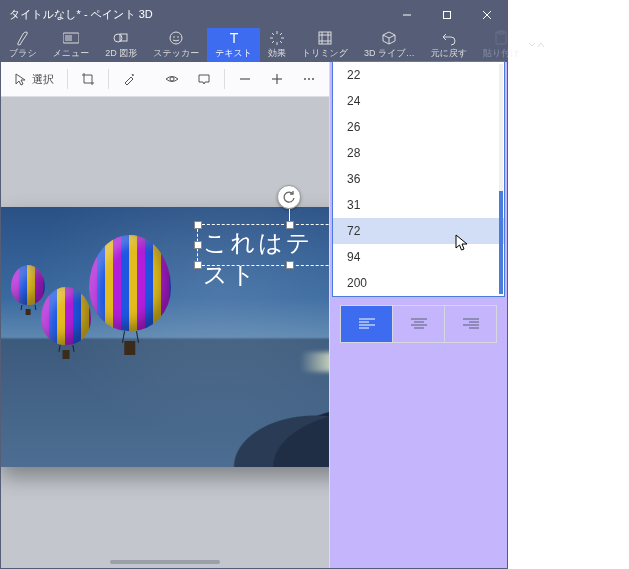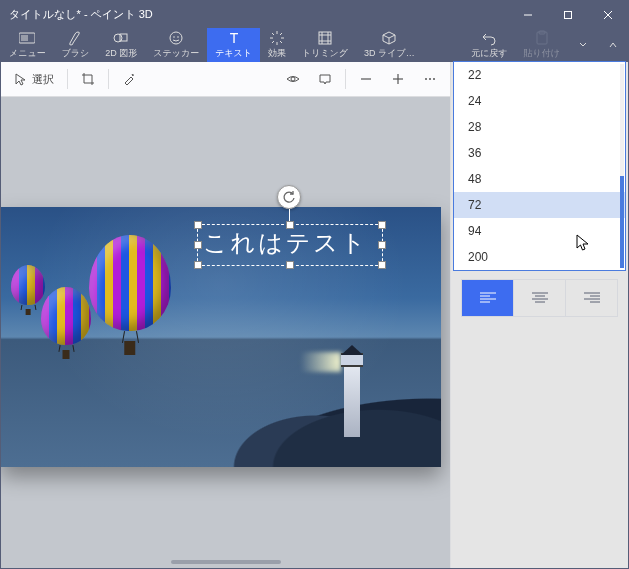--- a/index.html
+++ b/index.html
@@ -1,17 +1,17 @@
 <!DOCTYPE html>
 <html><head>
 <meta charset="utf-8">
 <style>
 * { margin: 0; padding: 0; box-sizing: border-box; font-family: "Segoe UI", "Yu Gothic UI", sans-serif; }
 body { width: 629px; height: 569px; background: #fff; overflow: hidden; }
-.window { width: 629px; height: 569px; border: 1px solid #555d77; display: flex; flex-direction: column; }
+.window { width: 508px; height: 569px; border: 1px solid #555d77; display: flex; flex-direction: column; }
 .titlebar { height: 27px; background: #555d77; color: #fff; display: flex; align-items: center; font-size: 11px; padding-left: 8px; }
 .titlebar .title { flex: 1; }
 .winbtn { width: 40px; height: 27px; display: flex; align-items: center; justify-content: center; color: #fff; }
 .winbtn svg { width: 10px; height: 10px; }
 .ribbon { height: 34px; background: #555d77; display: flex; align-items: center; }
 .ritem { flex: 0 0 auto; display: flex; flex-direction: column; align-items: center; justify-content: center; color: #ddd; font-size: 9px; height: 34px; padding: 0 8px; gap: 1px; }
 .ritem.active { background: #3d6cf0; color: #fff; }
 .ritem.disabled { opacity: 0.4; }
 .ricon { width: 16px; height: 16px; display: flex; align-items: center; justify-content: center; }
 .ricon svg { width: 16px; height: 16px; }
@@ -53,21 +53,21 @@
 .rot-handle { position:absolute; left:276px; top:88px; width:24px; height:24px; background:#fff; border:1px solid #999; border-radius:50%; display:flex; align-items:center; justify-content:center; box-shadow:0 1px 3px rgba(0,0,0,0.3); }
 .rot-line { position:absolute; left:288px; top:112px; width:1px; height:15px; background:#fff; }
 .selbox { position:absolute; left:196px; top:127px; width:186px; height:42px; border:1px dashed #fff; }
 .selbox .h { position:absolute; width:8px; height:8px; background:#fff; border:1px solid #888; }
 .h.tl{left:-4px;top:-4px}.h.tr{right:-4px;top:-4px}.h.bl{left:-4px;bottom:-4px}.h.br{right:-4px;bottom:-4px}
 .h.tm{left:50%;top:-4px;transform:translateX(-50%)}.h.bm{left:50%;bottom:-4px;transform:translateX(-50%)}
 .h.ml{left:-4px;top:50%;transform:translateY(-50%)}.h.mr{right:-4px;top:50%;transform:translateY(-50%)}
 .seltext { position:absolute; left:202px; top:130px; color:#fff; font-size:24px; letter-spacing:3px; font-family: "Yu Gothic UI", sans-serif; }
 .scrollbar-h { position:absolute; bottom:4px; left:50%; transform:translateX(-50%); width:110px; height:4px; background:#9a9faa; border-radius:2px; }
 
-.sidepanel { width: 178px; background: #e5e5e5; border-left: 1px solid #dcdde0; display: flex; flex-direction: column; }
+.sidepanel { width: 178px; background: #c4b5fd; border-left: 1px solid #dcdde0; display: flex; flex-direction: column; }
 .listbox { border:1px solid #4a7bde; margin: -1px 2px 8px 2px; background:#fff; max-height: 240px; overflow:hidden; position:relative; }
 .listitem { padding: 6px 14px; font-size: 12px; color:#333; }
 .listitem.sel { background:#d1def5; }
 .listscroll { position:absolute; right:1px; top:2px; bottom:2px; width:4px; background:#f0f0f0; }
 .listscroll .thumb { position:absolute; left:0; width:4px; background:#4a7bde; }
 .alignrow { display:flex; border:1px solid #d6d8dd; margin: 0 10px; }
 .alignbtn { flex:1; height:36px; display:flex; align-items:center; justify-content:center; border-right:1px solid #d6d8dd; color:#5b6072; }
 .alignbtn:last-child { border-right:none; }
 .alignbtn.active { background:#3d6cf0; color:#fff; }
 .alignbtn svg { width:16px; height:12px; }
@@ -94,35 +94,35 @@
           <line x1="1" y1="1" x2="9" y2="9" stroke="#fff"></line>
           <line x1="9" y1="1" x2="1" y2="9" stroke="#fff"></line>
         </svg>
       </div>
   </div>
 
   <div class="ribbon">
     <div class="ritem">
       <span class="ricon">
           <svg viewBox="0 0 16 16">
+            <path d="M3 13 Q2 15 4 15 Q6 15 6 13 L12 4 Q13 2 11 2 Q9 2 8 4 Z" fill="none" stroke="#ddd"></path>
+          </svg>
+        </span>
+      <span>ブラシ</span>
+    </div>
+    <div class="ritem">
+      <span class="ricon">
+          <svg viewBox="0 0 16 16">
             <rect x="0" y="3" width="16" height="10" rx="1" fill="none" stroke="#ddd"></rect>
             <line x1="2" y1="6" x2="9" y2="6" stroke="#ddd"></line>
             <line x1="2" y1="8" x2="9" y2="8" stroke="#ddd"></line>
             <line x1="2" y1="10" x2="9" y2="10" stroke="#ddd"></line>
           </svg>
         </span>
       <span>メニュー</span>
-    </div>
-    <div class="ritem">
-      <span class="ricon">
-          <svg viewBox="0 0 16 16">
-            <path d="M3 13 Q2 15 4 15 Q6 15 6 13 L12 4 Q13 2 11 2 Q9 2 8 4 Z" fill="none" stroke="#ddd"></path>
-          </svg>
-        </span>
-      <span>ブラシ</span>
     </div>
     <div class="ritem">
       <span class="ricon">
           <svg viewBox="0 0 16 16">
             <circle cx="5" cy="8" r="4" fill="none" stroke="#ddd"></circle>
             <rect x="7" y="4" width="7" height="7" fill="none" stroke="#ddd"></rect>
           </svg>
         </span>
       <span>2D 図形</span>
     </div>
@@ -313,23 +313,24 @@
         </div>
         <div class="seltext">これはテスト</div>
         <div class="scrollbar-h"></div>
       </div>
     </div>
 
     <div class="sidepanel">
       <div class="listbox">
         <div class="listitem">22</div>
         <div class="listitem">24</div>
+        <div class="listitem">26</div>
         <div class="listitem">28</div>
         <div class="listitem">36</div>
-        <div class="listitem">48</div>
+        <div class="listitem">31</div>
         <div class="listitem sel">72</div>
         <div class="listitem">94</div>
         <div class="listitem">200</div>
         <div class="listscroll">
             <div class="thumb" style="top:55%; height:45%"></div>
           </div>
         <svg class="cursor" style="left:122px; top:172px" viewBox="0 0 14 18">
             <path d="M1 1 L1 14 L4.5 11 L6.5 16 L9 15 L7 10 L12 10 Z" fill="#fff" stroke="#000" stroke-width="1"></path>
           </svg>
       </div>

